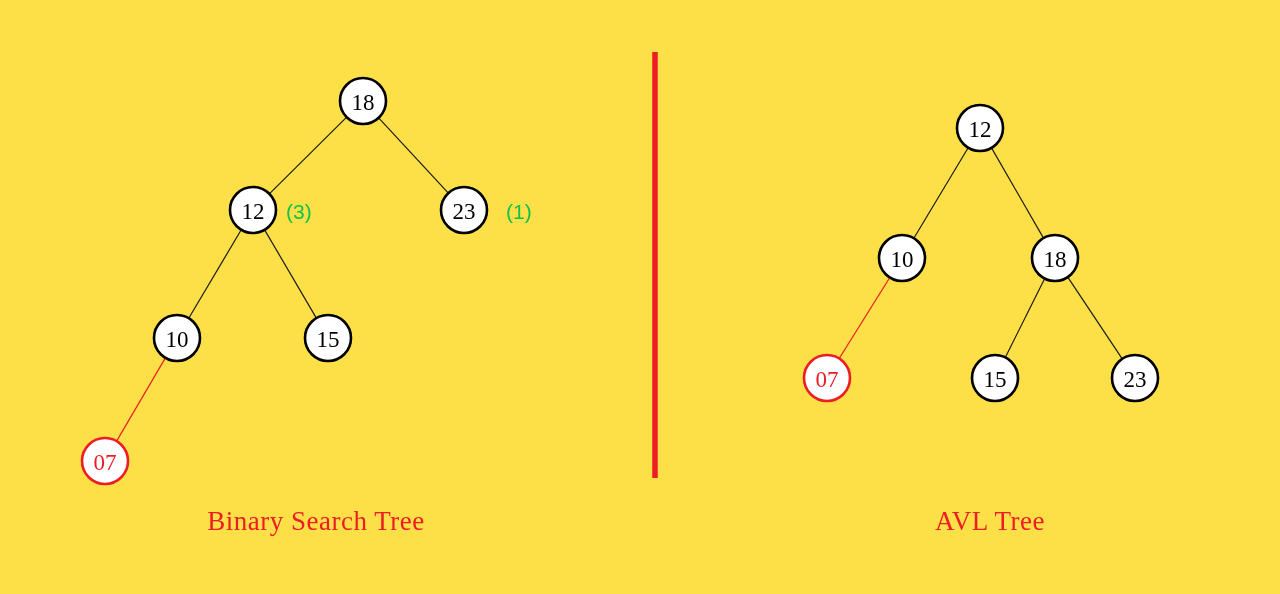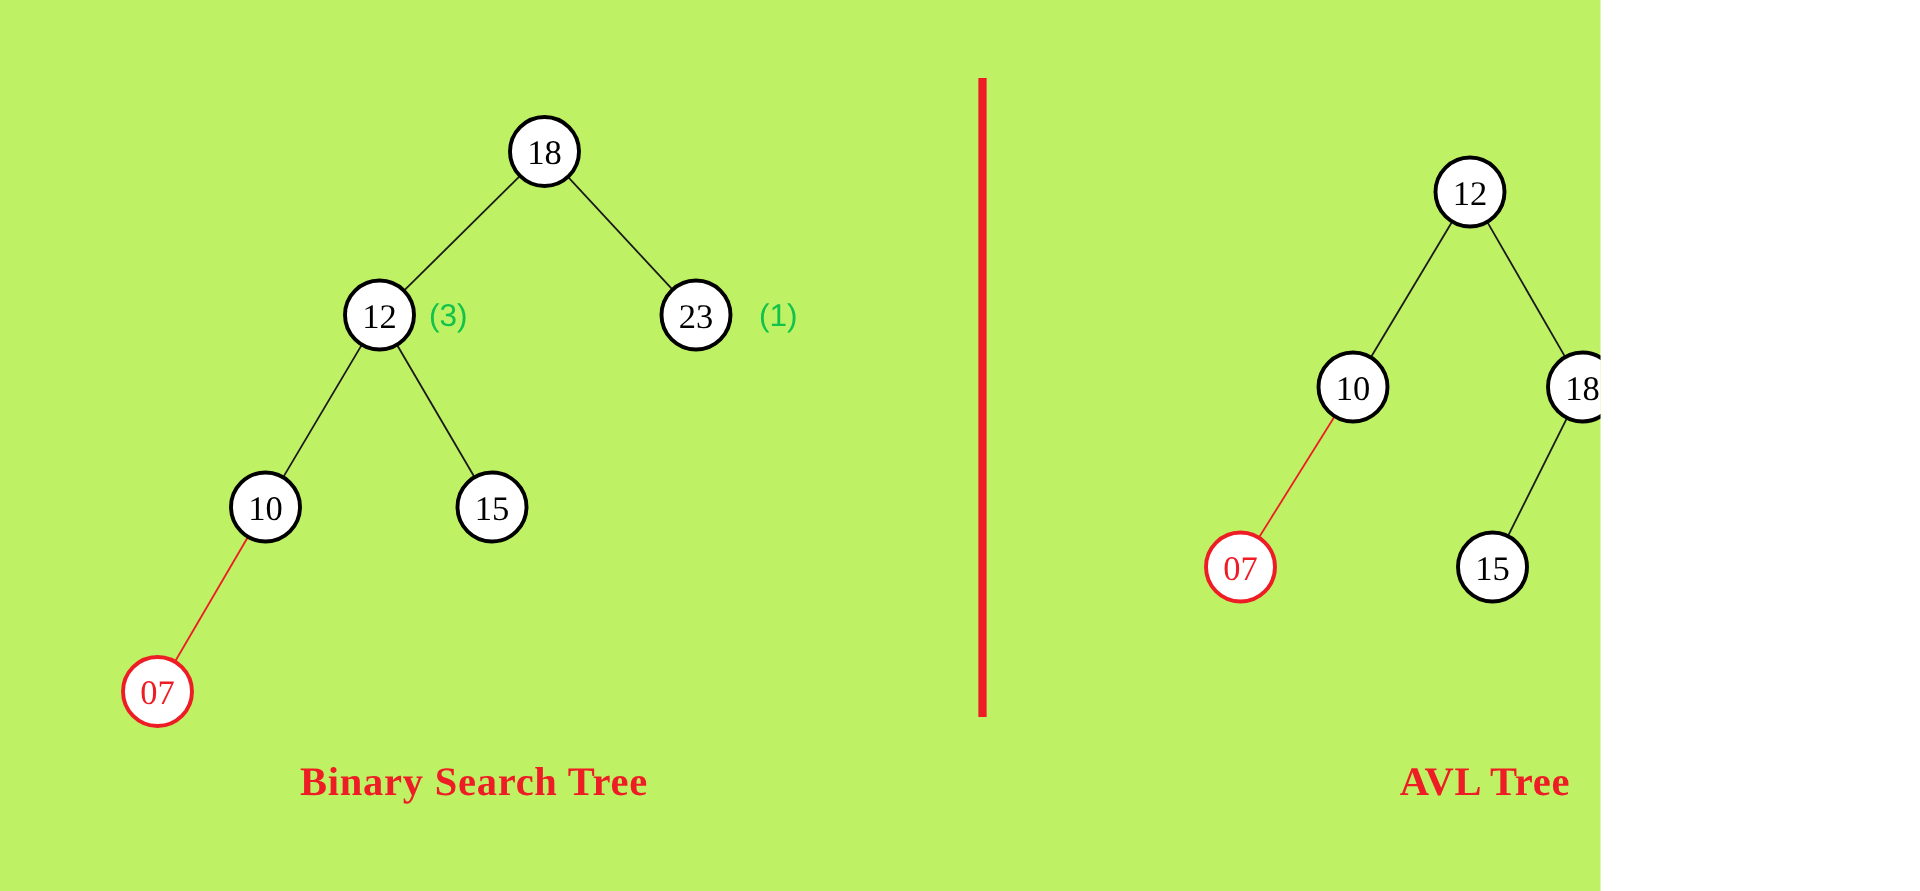--- a/index.html
+++ b/index.html
@@ -2,23 +2,23 @@
 <html><head>
 <meta charset="utf-8">
 <style>
   html, body {
     margin: 0;
     padding: 0;
     background: #ffffff;
   }
   #canvas {
     position: relative;
-    width: 1067px;
+    width: 1280px;
     height: 594px;
-    background: #bef264;
+    background: #fde047;
     overflow: hidden;
     font-family: "Liberation Serif", serif;
   }
   svg.layer {
     position: absolute;
     left: 0;
     top: 0;
     width: 1280px;
     height: 594px;
   }
@@ -60,21 +60,21 @@
     dominant-baseline: central;
   }
   .divider-line {
     stroke: #ee1c25;
     stroke-width: 5.5;
     stroke-linecap: butt;
   }
   .caption {
     position: absolute;
     font-family: "Liberation Serif", serif;
-    font-weight: bold;
+    font-weight: normal;
     font-size: 27px;
     color: #ee1c25;
     white-space: nowrap;
     transform: translateX(-50%);
     letter-spacing: 0.5px;
   }
 </style>
 </head>
 <body>
 

